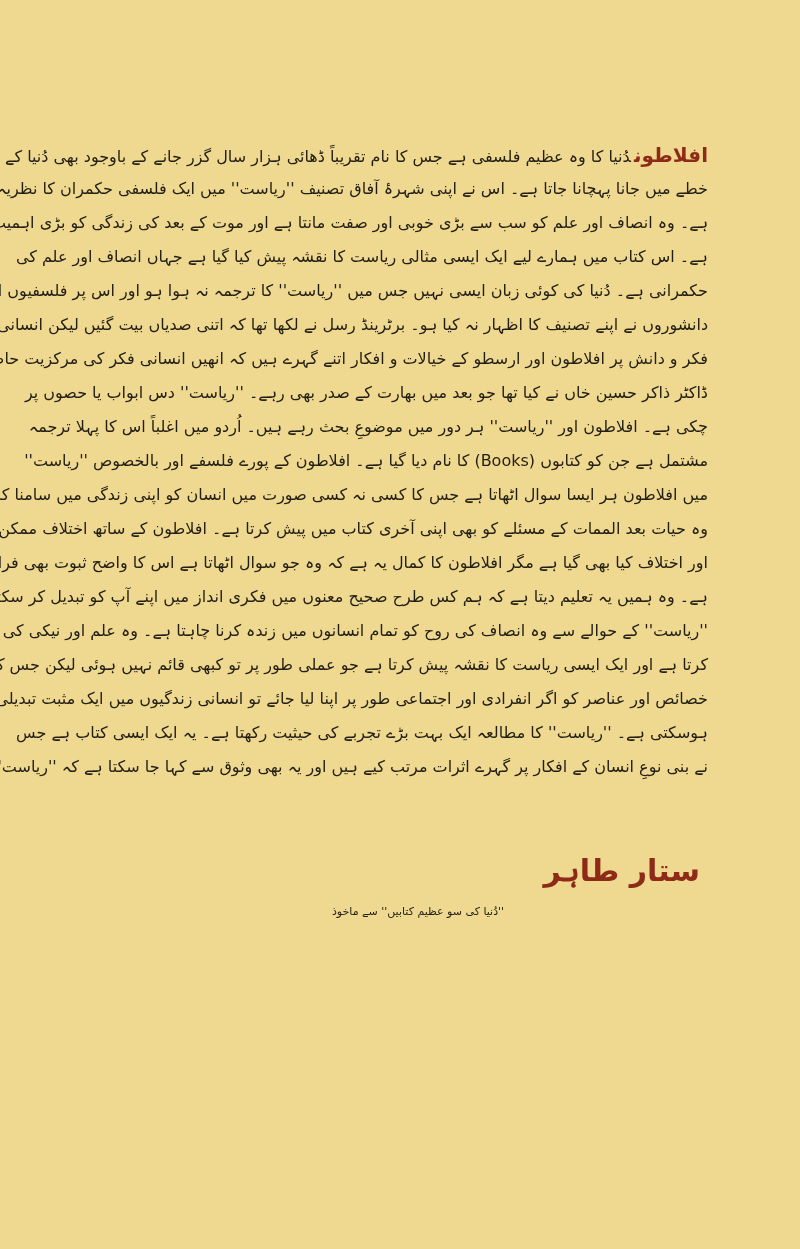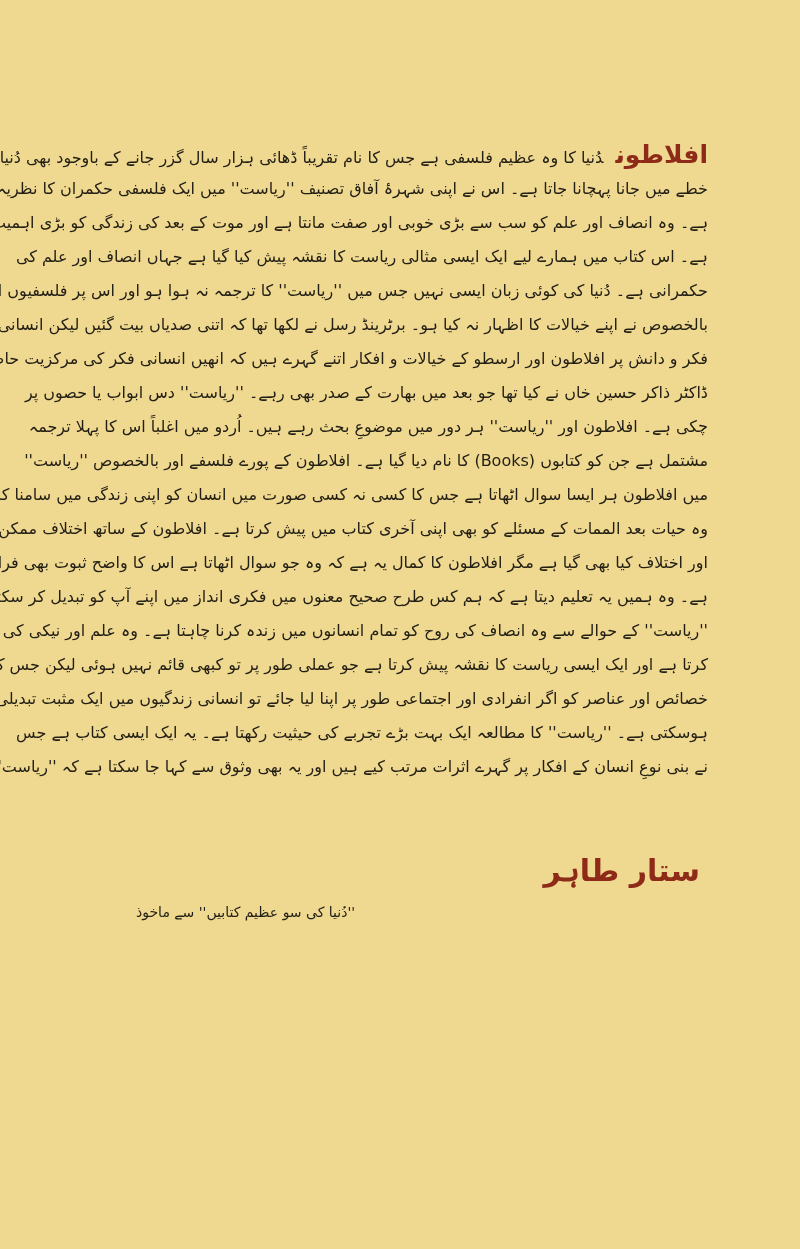--- a/index.html
+++ b/index.html
@@ -29,60 +29,60 @@
     text-align: justify;
     text-align-last: justify;
     white-space: nowrap;
     overflow: visible;
   }
   .line.last {
     text-align-last: center;
   }
   .lead {
     color: var(--accent, #8e2b18);
-    font-size: 25px;
+    font-size: 20px;
     font-weight: bold;
     letter-spacing: 1px;
-    margin-left: 12px;
+    margin-left: 3px;
   }
   .sig-block {
     position: absolute;
     top: 845px;
     left: 100px;
     right: 100px;
     direction: rtl;
   }
   .signature {
     text-align: right;
     padding-left: 34px;
     font-size: 30px;
     font-weight: bold;
     color: var(--accent, #8e2b18);
     line-height: 52px;
   }
   .attribution {
-    text-align: left;
+    text-align: center;
     padding-left: 36px;
-    font-size: 14px;
+    font-size: 11px;
     color: var(--ink, #221e14);
     line-height: 30px;
   }
 </style>
 </head>
 <body>
 
 <div class="page">
 
   <div class="text-block">
     <div class="line"><span class="lead">افلاطون</span><span>دُنیا کا وہ عظیم فلسفی ہے جس کا نام تقریباً ڈھائی ہزار سال گزر جانے کے باوجود بھی دُنیا کے ہر</span></div>
     <div class="line">خطے میں جانا پہچانا جاتا ہے۔ اس نے اپنی شہرۂ آفاق تصنیف ''ریاست'' میں ایک فلسفی حکمران کا نظریہ پیش کیا</div>
     <div class="line">ہے۔ وہ انصاف اور علم کو سب سے بڑی خوبی اور صفت مانتا ہے اور موت کے بعد کی زندگی کو بڑی اہمیت دیتا</div>
     <div class="line">ہے۔ اس کتاب میں ہمارے لیے ایک ایسی مثالی ریاست کا نقشہ پیش کیا گیا ہے جہاں انصاف اور علم کی</div>
     <div class="line">حکمرانی ہے۔ دُنیا کی کوئی زبان ایسی نہیں جس میں ''ریاست'' کا ترجمہ نہ ہوا ہو اور اس پر فلسفیوں اور</div>
-    <div class="line">بالخصوص نے اپنے خیالات کا اظہار نہ کیا ہو۔ برٹرینڈ رسل نے لکھا تھا کہ اتنی صدیاں بیت گئیں لیکن انسانی</div>
+    <div class="line">دانشوروں نے اپنے تصنیف کا اظہار نہ کیا ہو۔ برٹرینڈ رسل نے لکھا تھا کہ اتنی صدیاں بیت گئیں لیکن انسانی</div>
     <div class="line">فکر و دانش پر افلاطون اور ارسطو کے خیالات و افکار اتنے گہرے ہیں کہ انھیں انسانی فکر کی مرکزیت حاصل ہو</div>
     <div class="line">ڈاکٹر ذاکر حسین خاں نے کیا تھا جو بعد میں بھارت کے صدر بھی رہے۔ ''ریاست'' دس ابواب یا حصوں پر</div>
     <div class="line">چکی ہے۔ افلاطون اور ''ریاست'' ہر دور میں موضوعِ بحث رہے ہیں۔ اُردو میں اغلباً اس کا پہلا ترجمہ</div>
     <div class="line">مشتمل ہے جن کو کتابوں (Books) کا نام دیا گیا ہے۔ افلاطون کے پورے فلسفے اور بالخصوص ''ریاست''</div>
     <div class="line">میں افلاطون ہر ایسا سوال اٹھاتا ہے جس کا کسی نہ کسی صورت میں انسان کو اپنی زندگی میں سامنا کرنا پڑتا ہے۔</div>
     <div class="line">وہ حیات بعد الممات کے مسئلے کو بھی اپنی آخری کتاب میں پیش کرتا ہے۔ افلاطون کے ساتھ اختلاف ممکن ہے</div>
     <div class="line">اور اختلاف کیا بھی گیا ہے مگر افلاطون کا کمال یہ ہے کہ وہ جو سوال اٹھاتا ہے اس کا واضح ثبوت بھی فراہم کرتا</div>
     <div class="line">ہے۔ وہ ہمیں یہ تعلیم دیتا ہے کہ ہم کس طرح صحیح معنوں میں فکری انداز میں اپنے آپ کو تبدیل کر سکتے ہیں۔</div>
     <div class="line">''ریاست'' کے حوالے سے وہ انصاف کی روح کو تمام انسانوں میں زندہ کرنا چاہتا ہے۔ وہ علم اور نیکی کی تلقین</div>
     <div class="line">کرتا ہے اور ایک ایسی ریاست کا نقشہ پیش کرتا ہے جو عملی طور پر تو کبھی قائم نہیں ہوئی لیکن جس کے</div>

